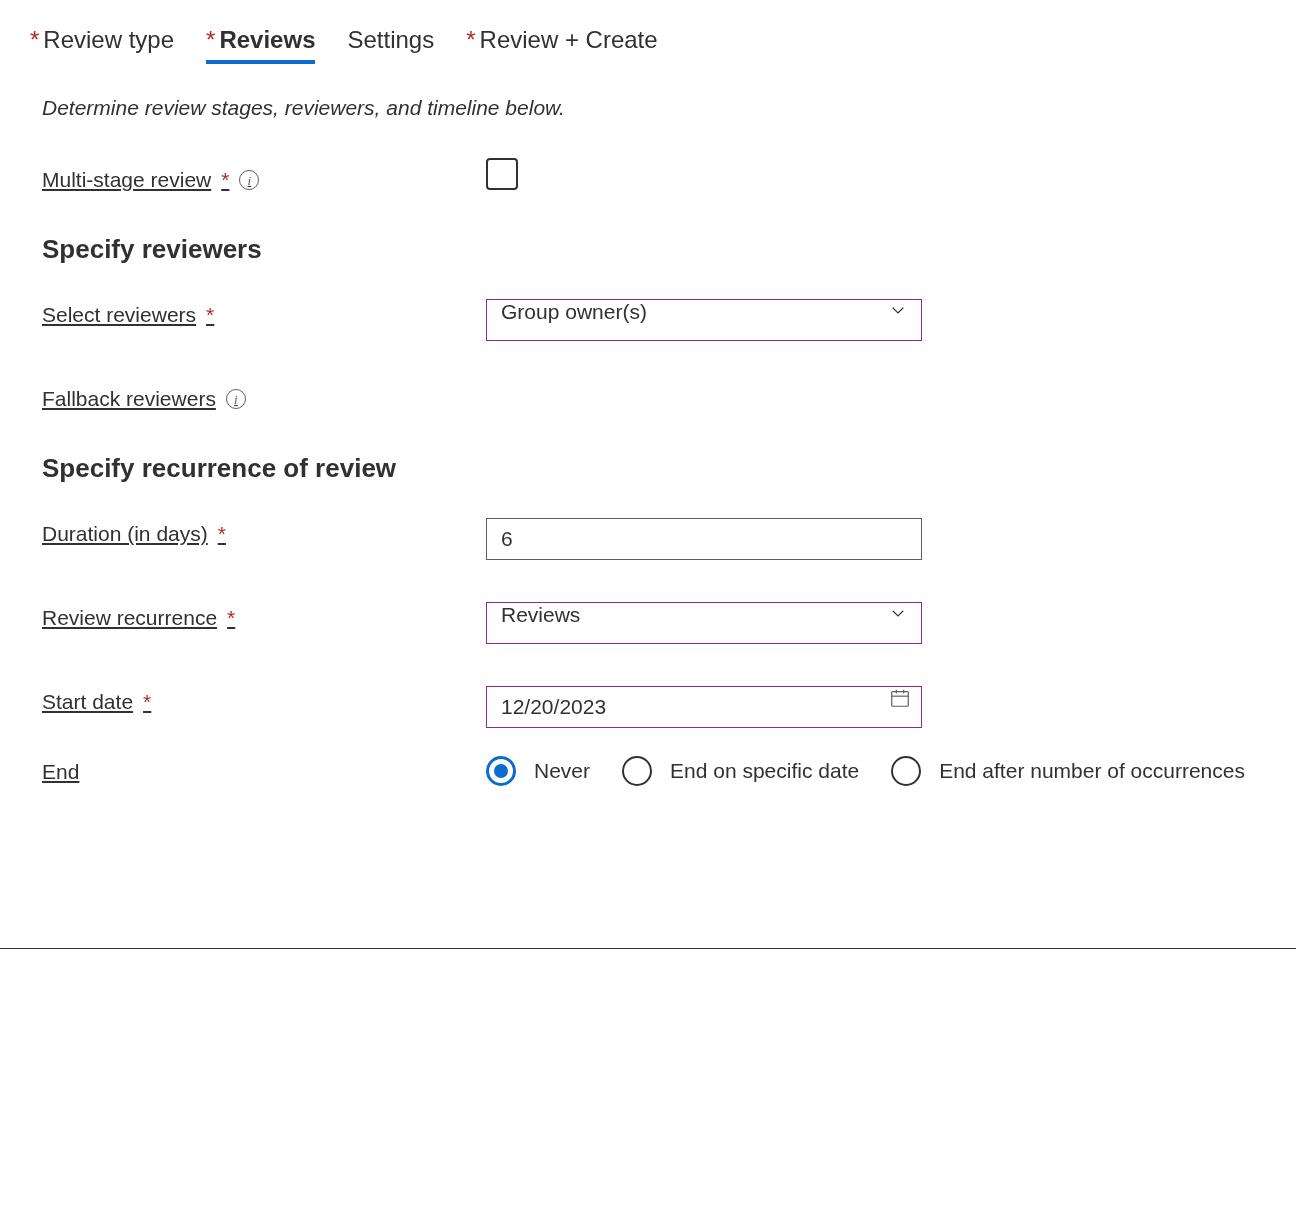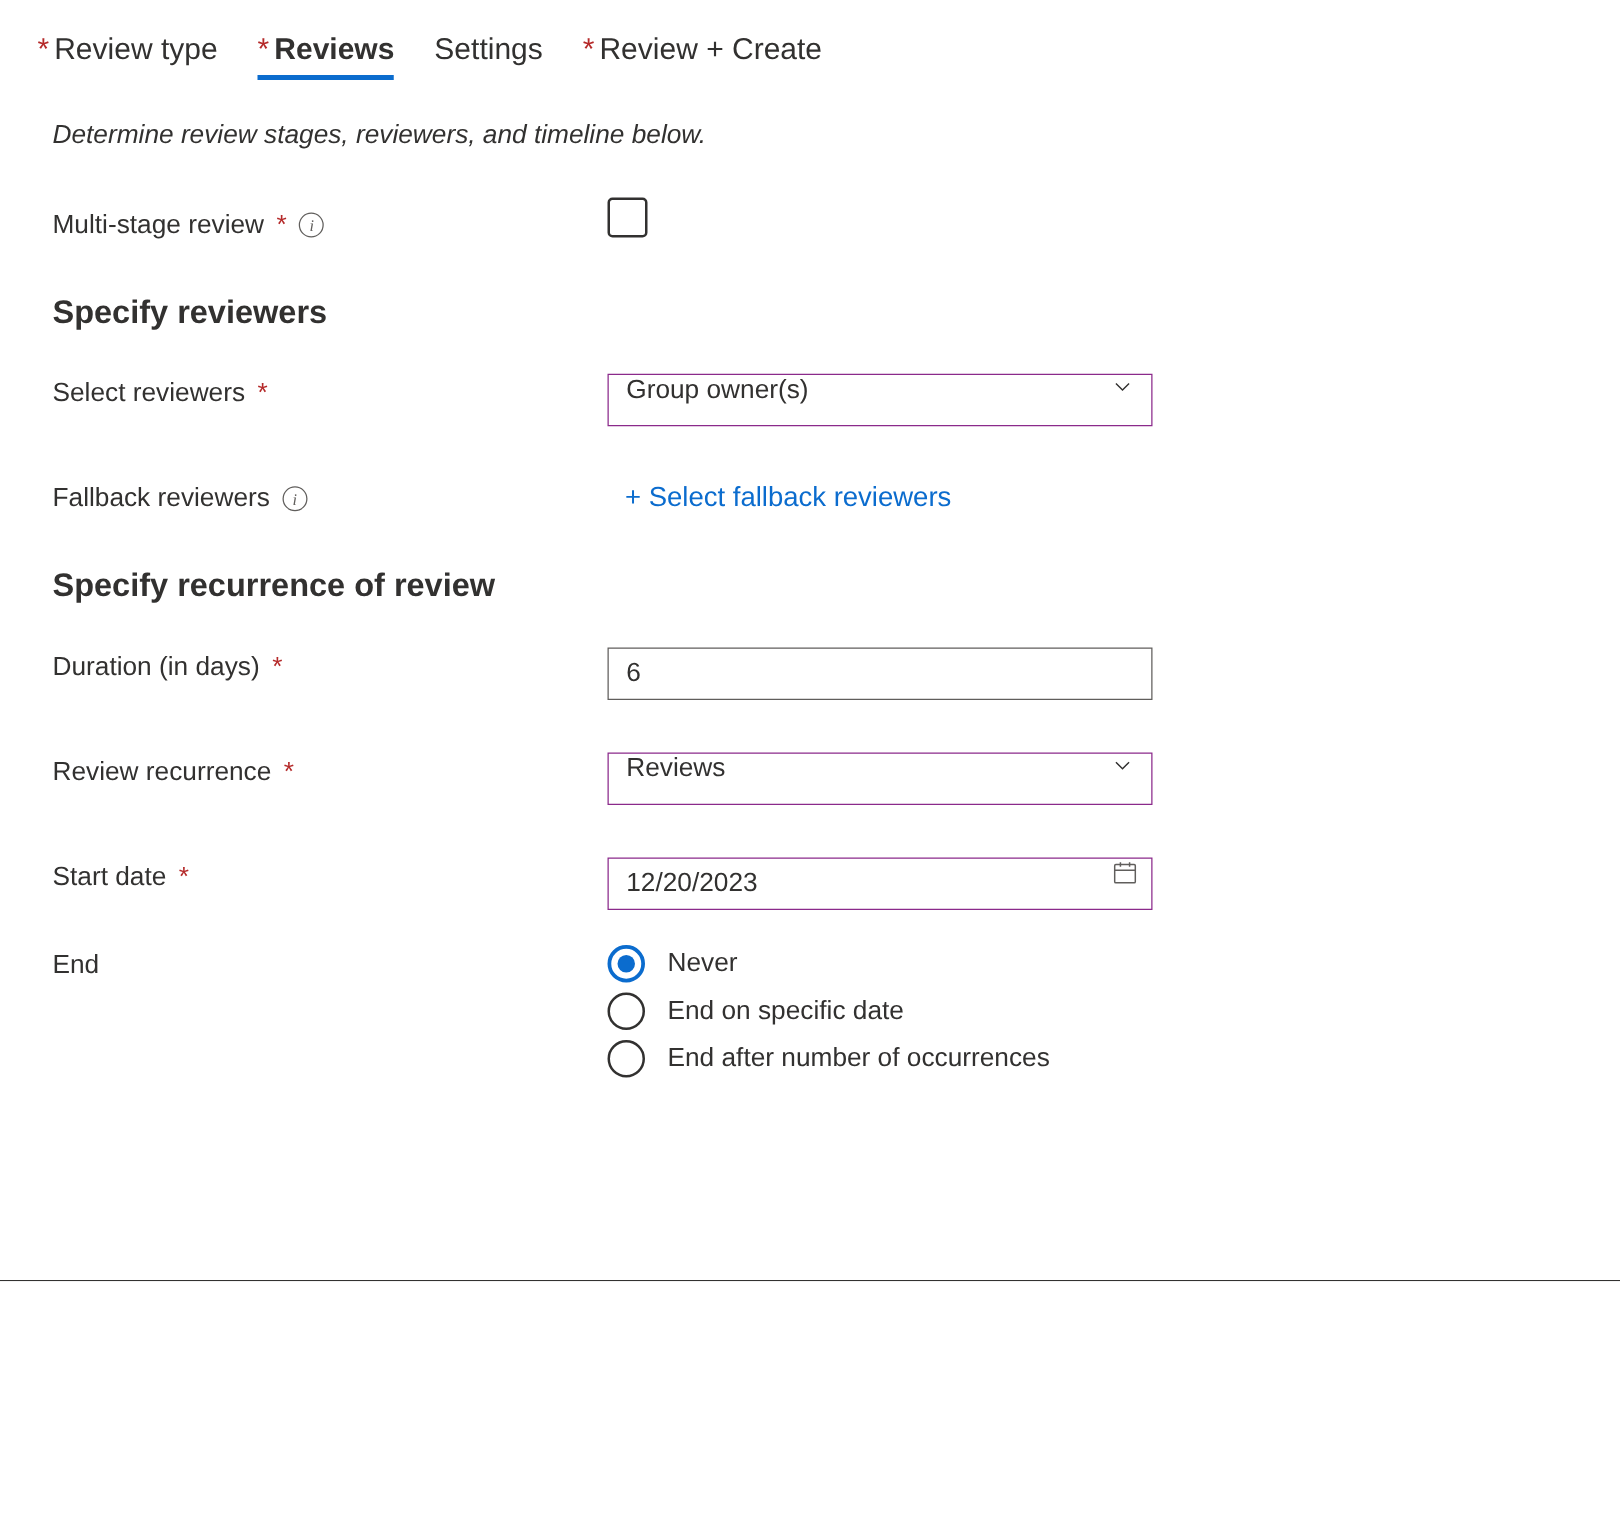--- a/index.html
+++ b/index.html
@@ -76,20 +76,21 @@
     }
     .form-label-col {
       width: 444px;
       flex-shrink: 0;
       display: flex;
       align-items: center;
       gap: 10px;
       padding-top: 4px;
       font-size: 21px;
       color: #323130;
+      text-decoration: underline;
     }
     .form-label-col .req {
       color: #b52a2a;
     }
     .form-field-col {
       flex: 1;
     }
 
     .info-icon {
       width: 20px;
@@ -186,22 +187,21 @@
       color: #605e5c;
     }
     .calendar-icon svg {
       stroke: #605e5c;
       fill: none;
       stroke-width: 1.3;
     }
 
     .radio-group {
       display: flex;
-      flex-direction: column;
-      gap: 8px;
+      gap: 32px;
     }
     .radio-option {
       display: flex;
       align-items: center;
       gap: 18px;
       cursor: pointer;
     }
     .radio-outer {
       width: 30px;
       height: 30px;
@@ -283,23 +283,20 @@
             </svg>
         </span>
       </div>
     </div>
   </div>
 
   <div class="form-row">
     <div class="form-label-col">
       <span>Fallback reviewers</span>
       <span class="info-icon">i</span>
-    </div>
-    <div class="form-field-col">
-      <div class="link-action">+ Select fallback reviewers</div>
     </div>
   </div>
 
   <h2 class="section-heading">Specify recurrence of review</h2>
 
   <div class="form-row">
     <div class="form-label-col">
       <span>Duration (in days)</span>
       <span class="req">*</span>
     </div>

